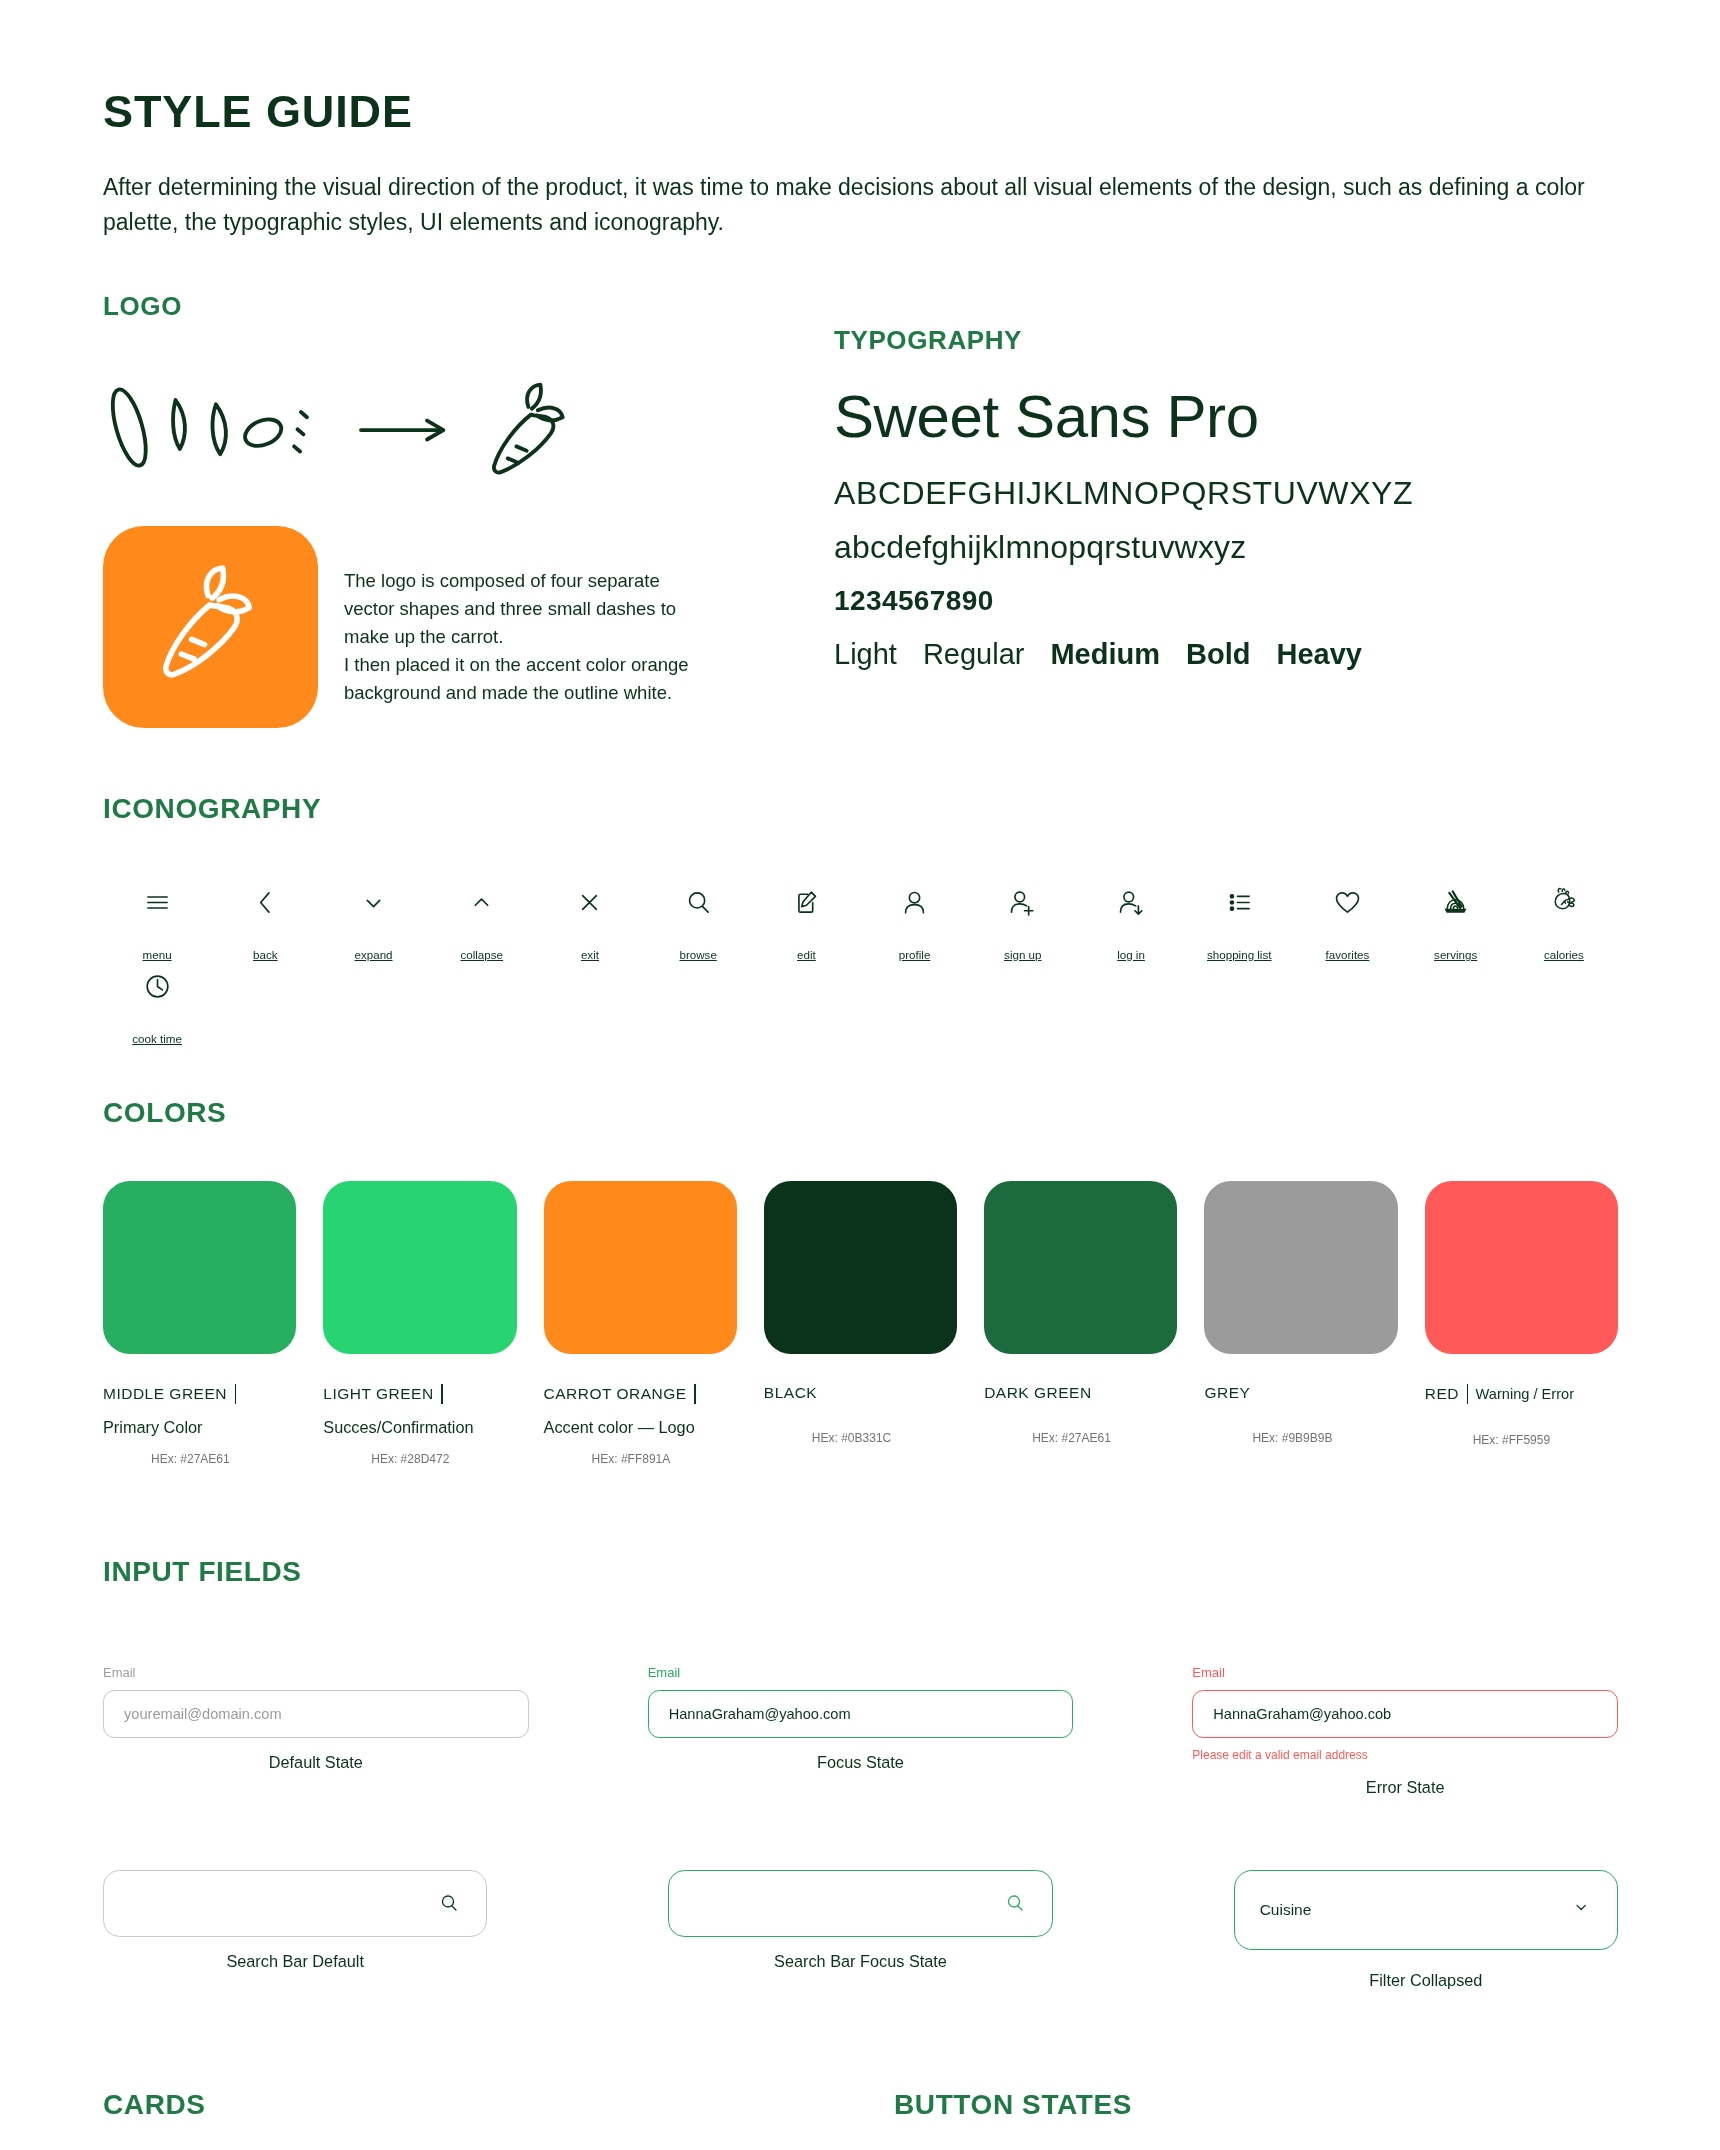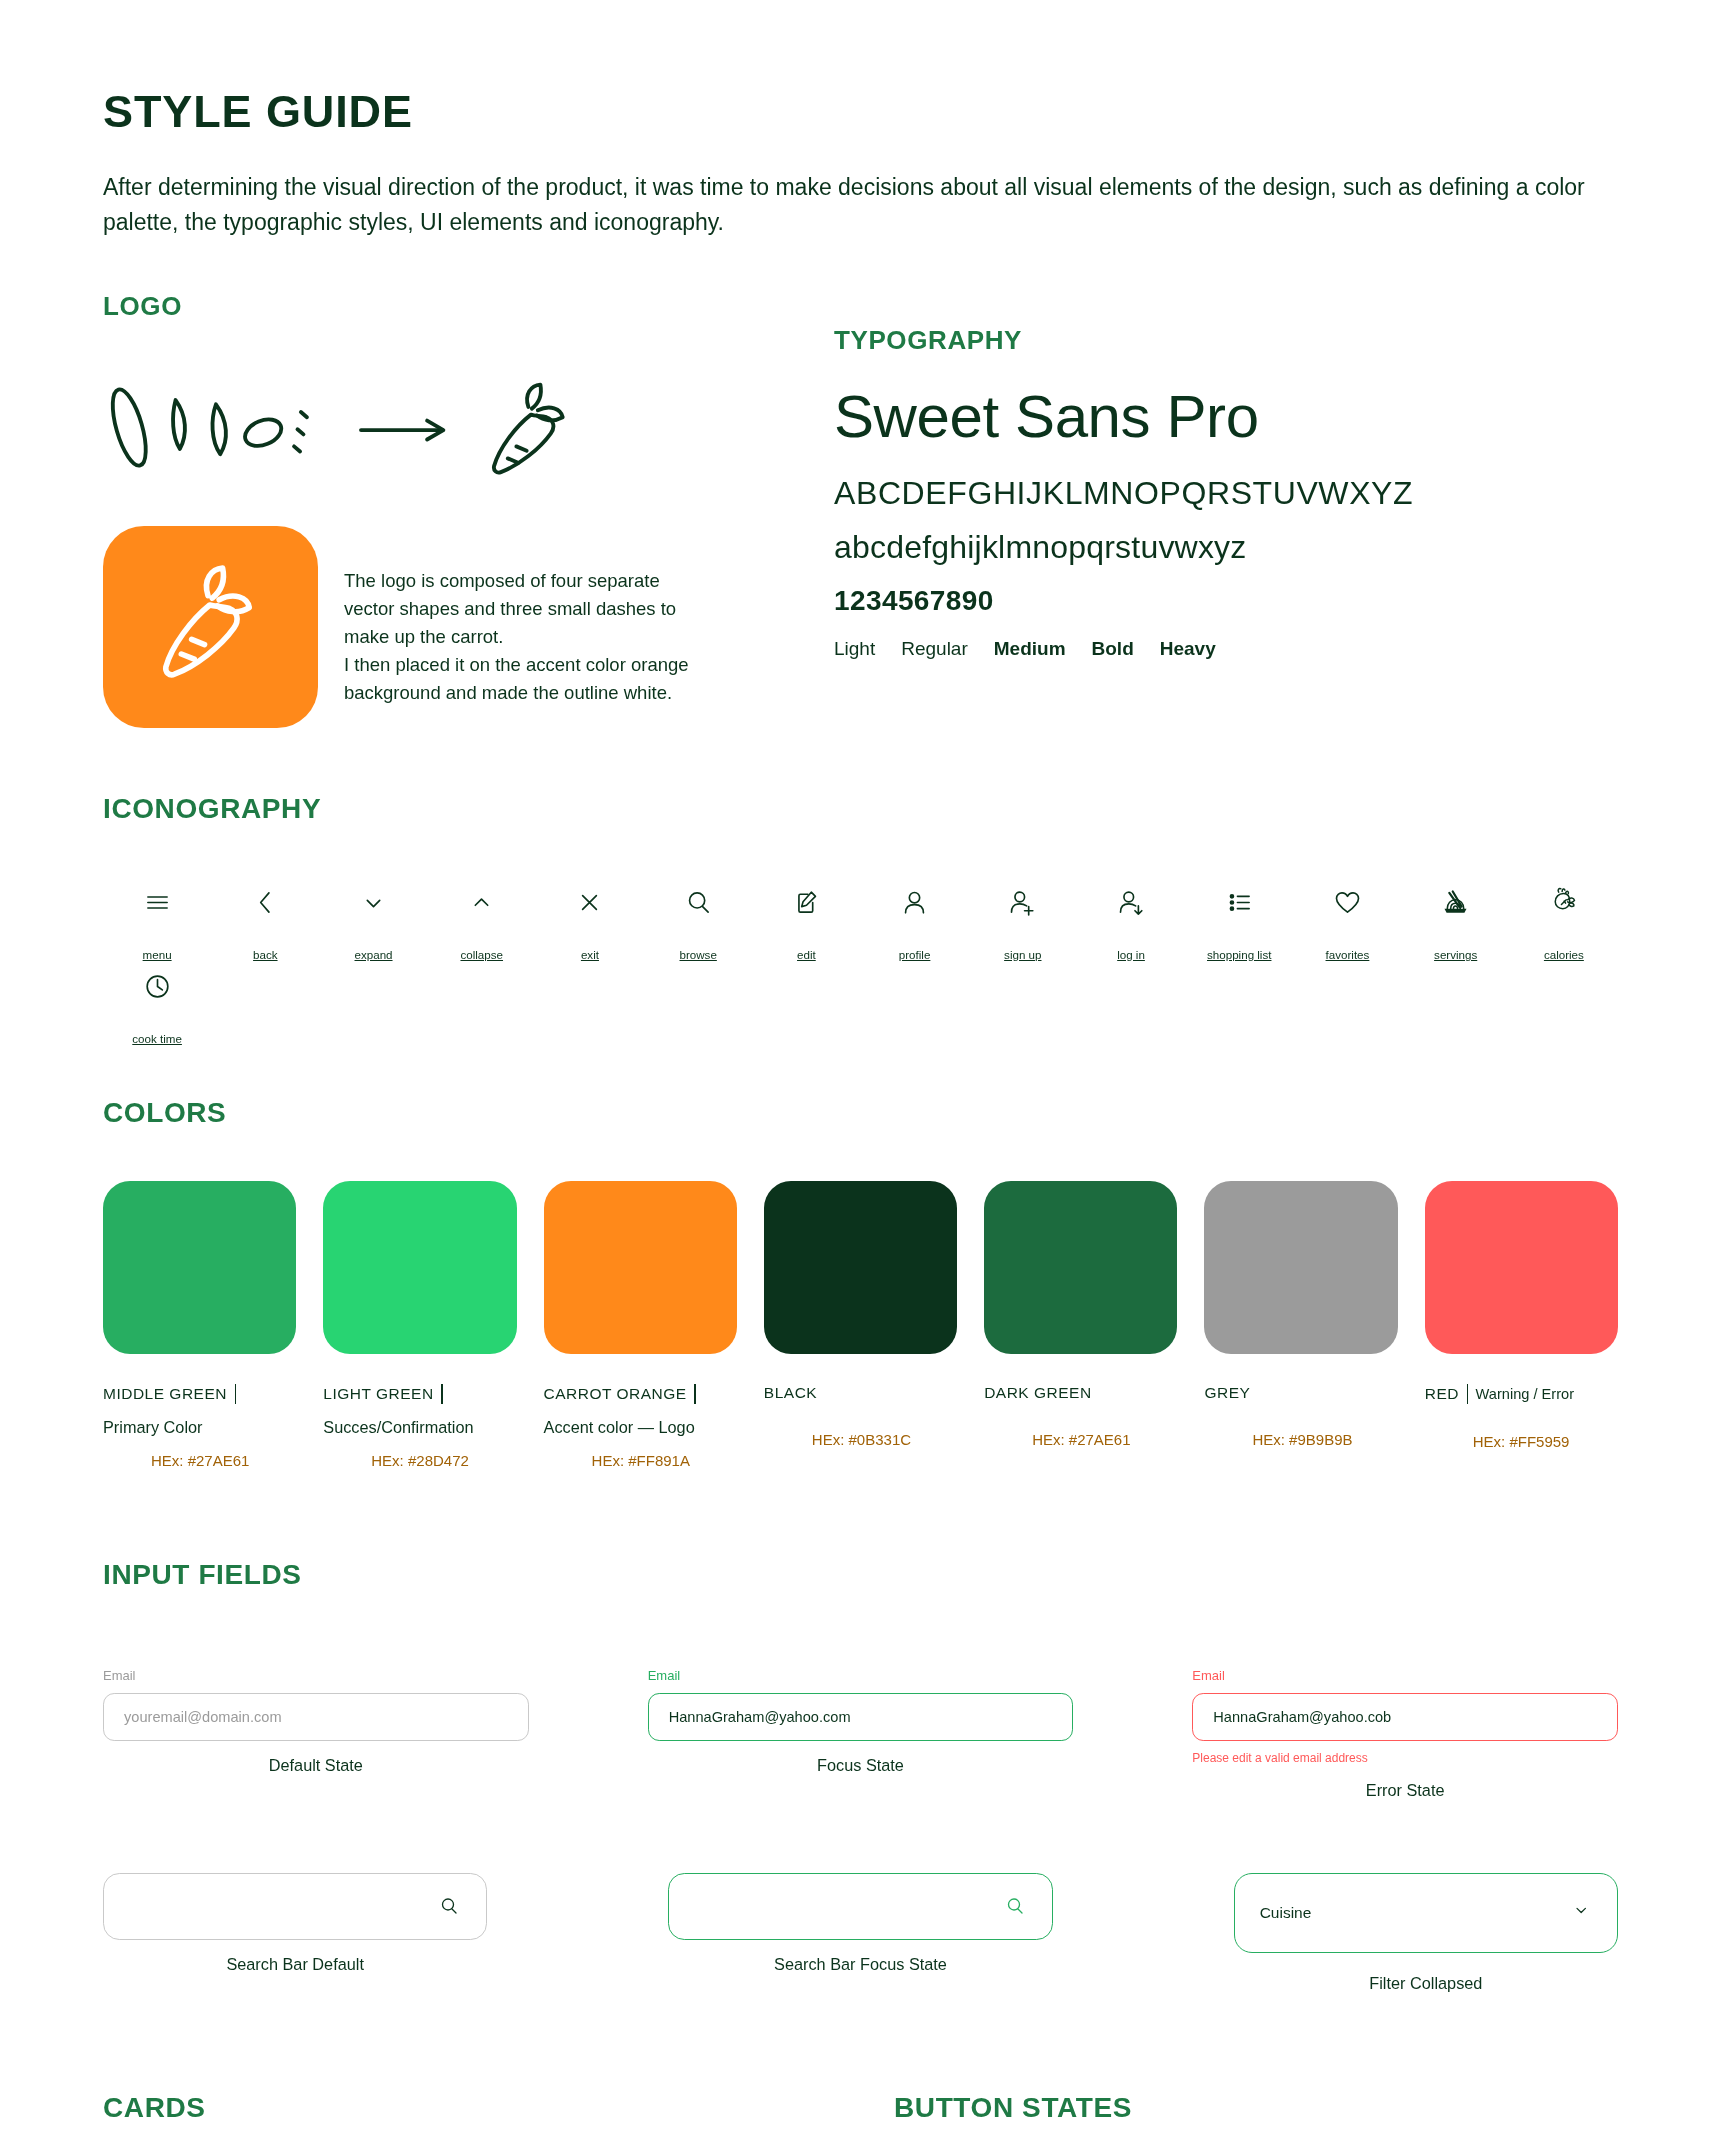--- a/index.html
+++ b/index.html
@@ -44,21 +44,21 @@
   }
   .logo-note {
     font-size: 18.5px; line-height: 1.52; color: #0B331C; padding-top: 20.6px; max-width: 370px;
   }
 
   .typo-name { font-size: 60px; font-weight: 400; margin-top: 26px; letter-spacing: -0.4px; }
   .typo-upper { font-size: 32px; margin-top: 24px; letter-spacing: 0.6px; }
   .typo-lower { font-size: 32px; margin-top: 17px; letter-spacing: 0.2px; }
   .typo-digits { font-size: 28px; margin-top: 19px; font-weight: 600; letter-spacing: 0.4px; }
   .typo-weights { margin-top: 20.6px; display: flex; gap: 26px; align-items: baseline; }
-  .typo-weights span { font-size: 19px; }
+  .typo-weights span { font-size: 29px; }
   .w-light { font-weight: 300; }
   .w-regular { font-weight: 400; }
   .w-medium { font-weight: 600; }
   .w-bold { font-weight: 700; }
   .w-heavy { font-weight: 800; }
 
   
   .band-icons { margin-top: 65px; }
   .icon-grid {
     margin-top: 52px;
@@ -85,21 +85,21 @@
   .sw-name {
     margin-top: 30px; font-size: 15.5px; letter-spacing: 0.5px; color: #0B331C;
     display: flex; align-items: center; white-space: nowrap;
   }
   .sw-name .bar {
     display: inline-block; width: 1.3px; height: 20px; background: #0B331C;
     margin: 0 7.7px; flex: none;
   }
   .sw-name .sub-inline { font-size: 14.6px; letter-spacing: 0; }
   .sw-role { margin-top: 13.8px; font-size: 16.3px; color: #0B331C; white-space: nowrap; }
-  .sw-hex { margin-top: 15.5px; font-size: 15px; color: #a16207; white-space: nowrap; padding-left: 48px; }
+  .sw-hex { margin-top: 15.5px; font-size: 12px; color: #737373; white-space: nowrap; padding-left: 48px; }
 
   
   .band-inputs { margin-top: 90px; }
   .input-row {
     margin-top: 77px; display: grid; grid-template-columns: repeat(3, 1fr); gap: 119px;
   }
   .field-wrap { display: flex; flex-direction: column; }
   .field-label { font-size: 13px; margin-bottom: 9.5px; }
   .field-label.default { color: #9B9B9B; }
   .field-label.focus { color: #27AE61; }

